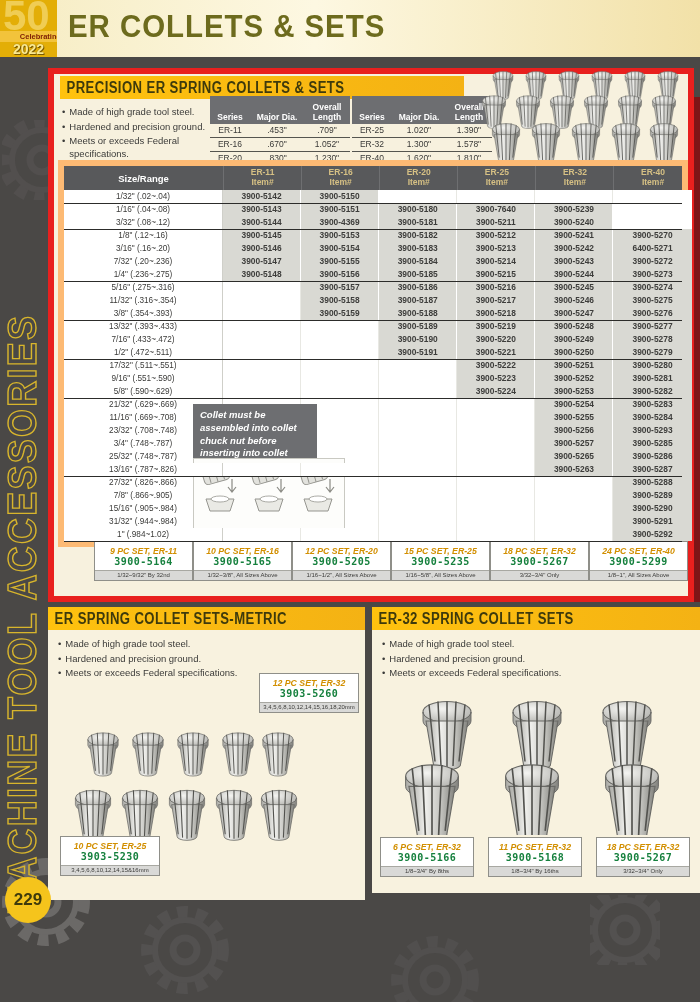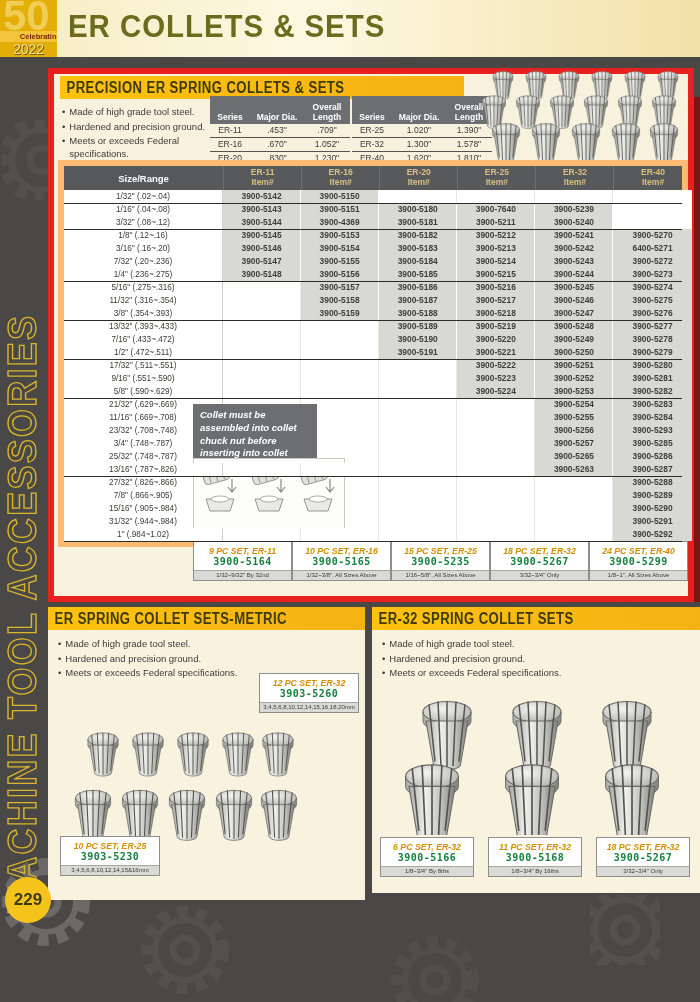--- a/index.html
+++ b/index.html
@@ -7,21 +7,21 @@
        font-family:"Liberation Sans",sans-serif;overflow:hidden}
   
   .pageheader{position:absolute;left:0;top:0;width:700px;height:57px;
     background:linear-gradient(90deg,#f6ecc2,#fdf8e2 45%,#f2e1a8)}
   .ptitle{position:absolute;left:68px;top:9px;font-size:31px;font-weight:bold;
     color:#6d6b1d;letter-spacing:1px;transform:scaleX(.95);transform-origin:left;white-space:nowrap}
   .badge{position:absolute;left:0;top:0;width:57px;height:57px;background:#e3ae07;overflow:hidden}
   .badge .wm{position:absolute;left:3px;top:-8px;font-size:42px;font-weight:bold;color:rgba(255,244,180,.45)}
   .badge .cel{position:absolute;left:0;bottom:15px;width:100%;font-size:7.5px;font-weight:bold;
     color:#7c1d04;background:#f2c33b;text-align:center;padding:1px 12px}
-  .badge .yr{position:absolute;left:0;bottom:0;width:100%;text-align:center;font-size:14px;font-weight:normal;
+  .badge .yr{position:absolute;left:0;bottom:0;width:100%;text-align:center;font-size:14px;font-weight:bold;
     color:#fbe98f;text-shadow:0 0 1px #7a5a00,1px 1px 0 #7a5a00}
   
   .sidebar-svg{position:absolute;left:0;top:60px}
   
   .redbox{position:absolute;left:48px;top:68px;width:634px;height:522px;
     border:6px solid #e8201e;background:#f7f1de}
   .maroon{position:absolute;left:694px;top:97px;width:6px;height:505px;background:#7d1517}
   .gbar{position:absolute;background:linear-gradient(90deg,#ffc20e,#f4b214);height:23px;line-height:23px}
   .gbar .t{display:inline-block;transform:scaleX(.82);transform-origin:left;
     font-size:16px;font-weight:bold;color:#3e3a0c;padding-left:8px;letter-spacing:.5px;white-space:nowrap}
@@ -513,20 +513,25 @@
       <div class="lb">9 PC SET, ER-11</div>
       <div class="it">3900-5164</div>
       <div class="cp">1/32~9/32" By 32nd</div>
     </div>
     <div class="setbox">
       <div class="lb">10 PC SET, ER-16</div>
       <div class="it">3900-5165</div>
       <div class="cp">1/32~3/8", All Sizes Above</div>
     </div>
     <div class="setbox">
+      <div class="lb">12 PC SET, ER-20</div>
+      <div class="it">3900-5205</div>
+      <div class="cp">1/16~1/2", All Sizes Above</div>
+    </div>
+    <div class="setbox">
       <div class="lb">15 PC SET, ER-25</div>
       <div class="it">3900-5235</div>
       <div class="cp">1/16~5/8", All Sizes Above</div>
     </div>
     <div class="setbox">
       <div class="lb">18 PC SET, ER-32</div>
       <div class="it">3900-5267</div>
       <div class="cp">3/32~3/4" Only</div>
     </div>
     <div class="setbox">

